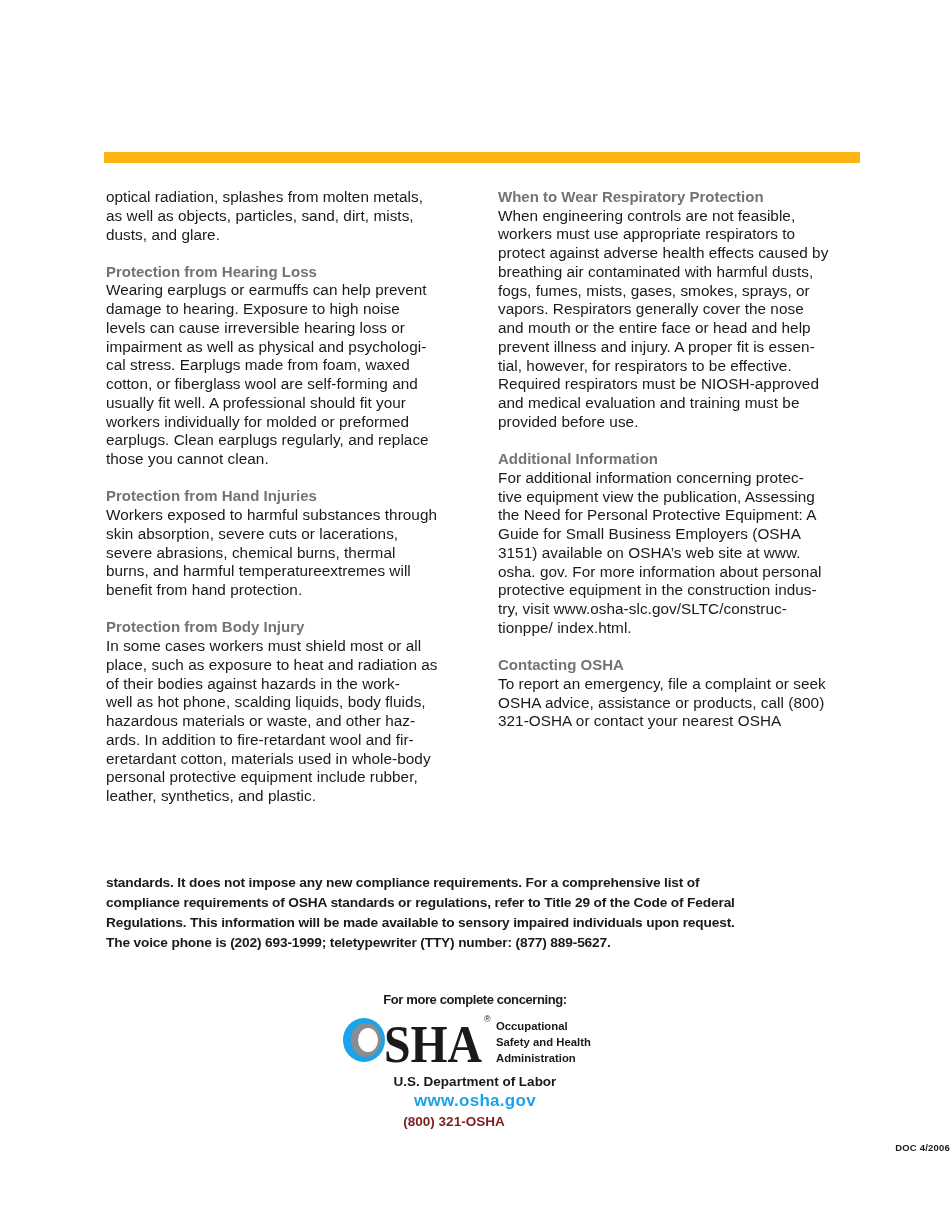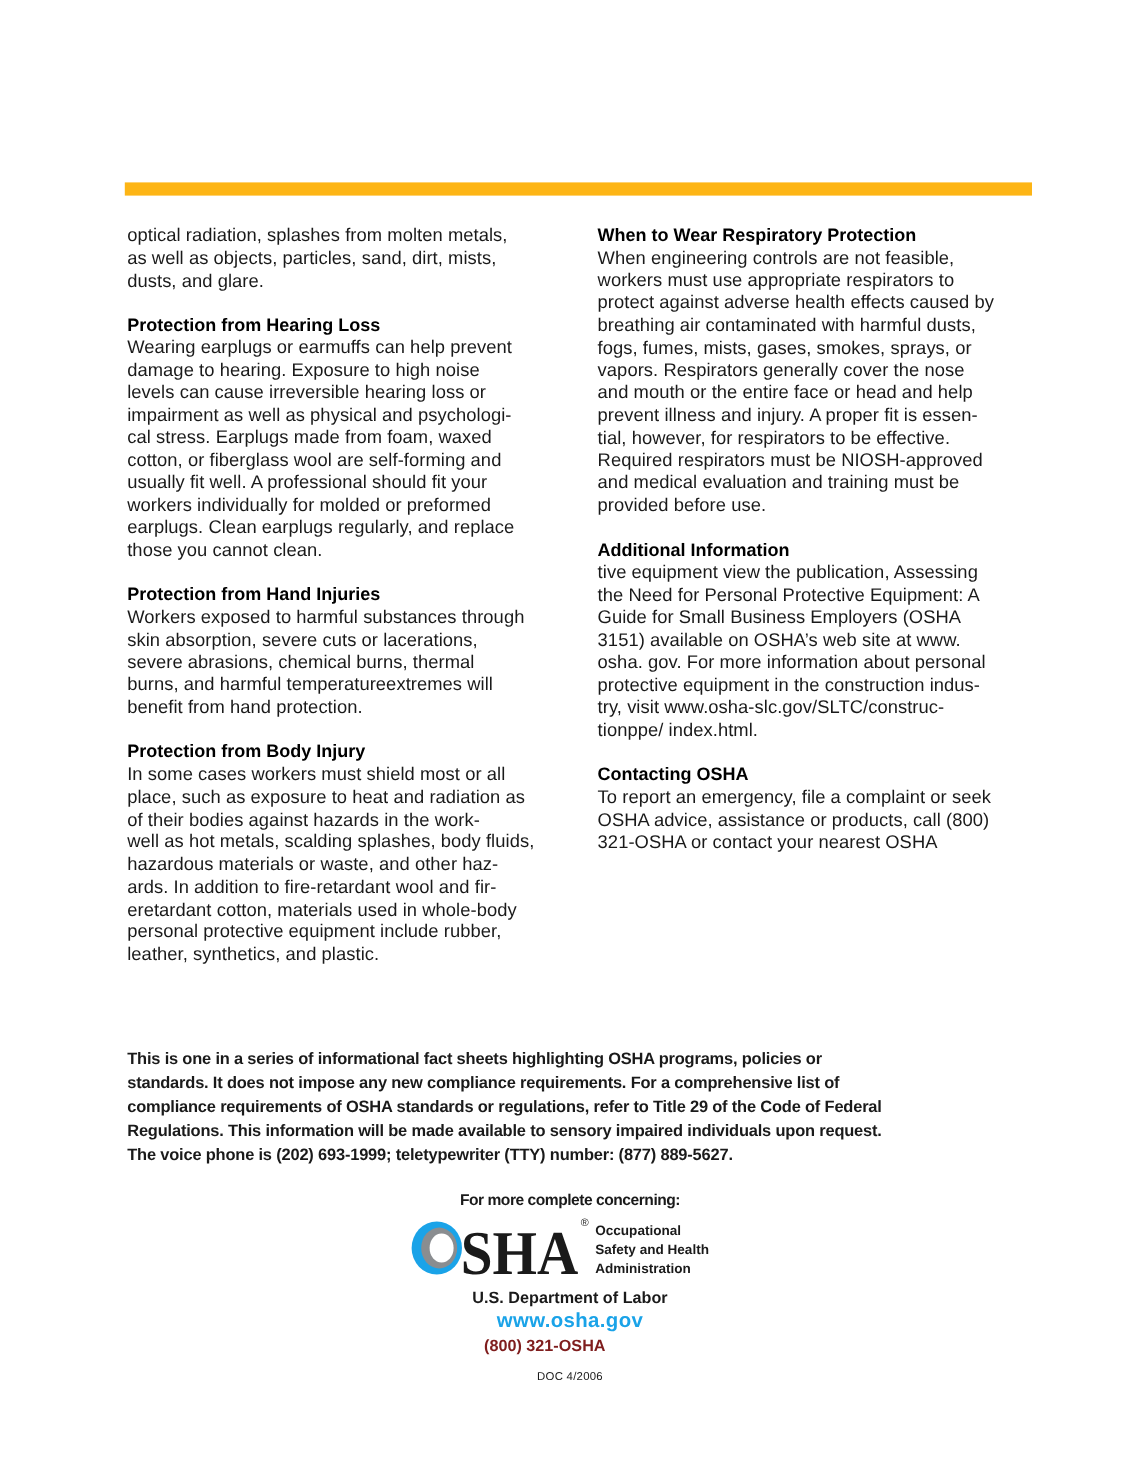--- a/index.html
+++ b/index.html
@@ -2,35 +2,35 @@
 <html><head>
   <meta charset="utf-8">
   <style>
     html, body { margin: 0; padding: 0; background: #ffffff; }
     body { width: 950px; height: 1230px; position: relative; overflow: hidden; font-family: "Liberation Sans", "DejaVu Sans", sans-serif; color: #1a1a1a; }
     .bar { position: absolute; left: 104px; top: 152px; width: 756px; height: 11px; background: #fdb515; }
     .col { position: absolute; top: 188px; width: 370px; }
     .col-left { left: 106px; }
     .col-right { left: 498px; width: 365px; }
     .section { margin: 0 0 18.5px 0; }
-    .h { color: #000000; font-weight: bold; font-size: 15px; line-height: 18.7px; margin: 0; }
+    .h { color: #737373; font-weight: bold; font-size: 15px; line-height: 18.7px; margin: 0; }
     .p { font-size: 15.3px; line-height: 18.75px; margin: 0; letter-spacing: 0.05px; }
     .p .ln { display: block; white-space: nowrap; }
     .disclaimer { position: absolute; left: 106px; top: 873px; width: 760px; font-weight: bold; font-size: 13.7px; line-height: 20px; letter-spacing: -0.15px; }
     .disclaimer .ln { display: block; white-space: nowrap; }
     .more { position: absolute; left: 0; top: 992px; width: 950px; text-align: center; font-weight: bold; font-size: 13px; letter-spacing: -0.4px; }
     .logo { position: absolute; left: 342px; top: 1014px; width: 290px; height: 52px; }
     .logo-mark { position: absolute; left: 0; top: 0; width: 160px; height: 52px; }
     .logo-text { position: absolute; left: 154px; top: 4px; font-weight: bold; font-size: 11.3px; line-height: 16px; text-align: left; }
     .logo-text span { display: block; white-space: nowrap; }
     .reg { position: absolute; left: 142px; top: 0px; font-size: 9px; }
     .dol { position: absolute; left: 0; top: 1074px; width: 950px; text-align: center; font-weight: bold; font-size: 13.5px; }
     .web { position: absolute; left: 0; top: 1091px; width: 950px; text-align: center; font-weight: bold; font-size: 17px; color: #1aa3e8; letter-spacing: 0.3px; }
     .phone { position: absolute; left: 0; top: 1114px; width: 908px; text-align: center; font-weight: bold; font-size: 13.5px; color: #7f1d1d; }
-    .doc { position: absolute; left: 0; top: 1142px; width: 950px; text-align: center; font-weight: normal; font-size: 9.5px; letter-spacing: 0.2px; }
+    .doc { position: absolute; left: 0; top: 1142px; width: 950px; text-align: right; font-weight: bold; font-size: 9.5px; letter-spacing: 0.2px; }
   </style>
 </head>
 <body>
 
 <div class="bar"></div>
 
 <div class="col col-left">
   <div class="section">
     <p class="p">
       <span class="ln">optical radiation, splashes from molten metals,</span>
@@ -65,21 +65,21 @@
       <span class="ln">benefit from hand protection.</span>
     </p>
   </div>
 
   <div class="section">
     <h3 class="h">Protection from Body Injury</h3>
     <p class="p">
       <span class="ln">In some cases workers must shield most or all</span>
       <span class="ln">place, such as exposure to heat and radiation as</span>
       <span class="ln">of their bodies against hazards in the work-</span>
-      <span class="ln">well as hot metals, scalding splashes, body fluids,</span>
+      <span class="ln">well as hot phone, scalding liquids, body fluids,</span>
       <span class="ln">hazardous materials or waste, and other haz-</span>
       <span class="ln">ards. In addition to fire-retardant wool and fir-</span>
       <span class="ln">eretardant cotton, materials used in whole-body</span>
       <span class="ln">personal protective equipment include rubber,</span>
       <span class="ln">leather, synthetics, and plastic.</span>
     </p>
   </div>
 </div>
 
 <div class="col col-right">
@@ -97,20 +97,21 @@
       <span class="ln">tial, however, for respirators to be effective.</span>
       <span class="ln">Required respirators must be NIOSH-approved</span>
       <span class="ln">and medical evaluation and training must be</span>
       <span class="ln">provided before use.</span>
     </p>
   </div>
 
   <div class="section">
     <h3 class="h">Additional Information</h3>
     <p class="p">
+      <span class="ln">For additional information concerning protec-</span>
       <span class="ln">tive equipment view the publication, Assessing</span>
       <span class="ln">the Need for Personal Protective Equipment: A</span>
       <span class="ln">Guide for Small Business Employers (OSHA</span>
       <span class="ln">3151) available on OSHA’s web site at www.</span>
       <span class="ln">osha. gov. For more information about personal</span>
       <span class="ln">protective equipment in the construction indus-</span>
       <span class="ln">try, visit www.osha-slc.gov/SLTC/construc-</span>
       <span class="ln">tionppe/ index.html.</span>
     </p>
   </div>
@@ -119,21 +120,20 @@
     <h3 class="h">Contacting OSHA</h3>
     <p class="p">
       <span class="ln">To report an emergency, file a complaint or seek</span>
       <span class="ln">OSHA advice, assistance or products, call (800)</span>
       <span class="ln">321-OSHA or contact your nearest OSHA</span>
     </p>
   </div>
 </div>
 
 <div class="disclaimer">
-  <span class="ln">This is one in a series of informational fact sheets highlighting OSHA programs, policies or</span>
   <span class="ln">standards. It does not impose any new compliance requirements. For a comprehensive list of</span>
   <span class="ln">compliance requirements of OSHA standards or regulations, refer to Title 29 of the Code of Federal</span>
   <span class="ln">Regulations.  This information will be made available to sensory impaired individuals upon request.</span>
   <span class="ln">The voice phone is (202) 693-1999; teletypewriter (TTY) number: (877) 889-5627.</span>
 </div>
 
 <div class="more">For more complete concerning:</div>
 
 <div class="logo">
   <svg class="logo-mark" viewBox="0 0 160 52" width="160" height="52">

